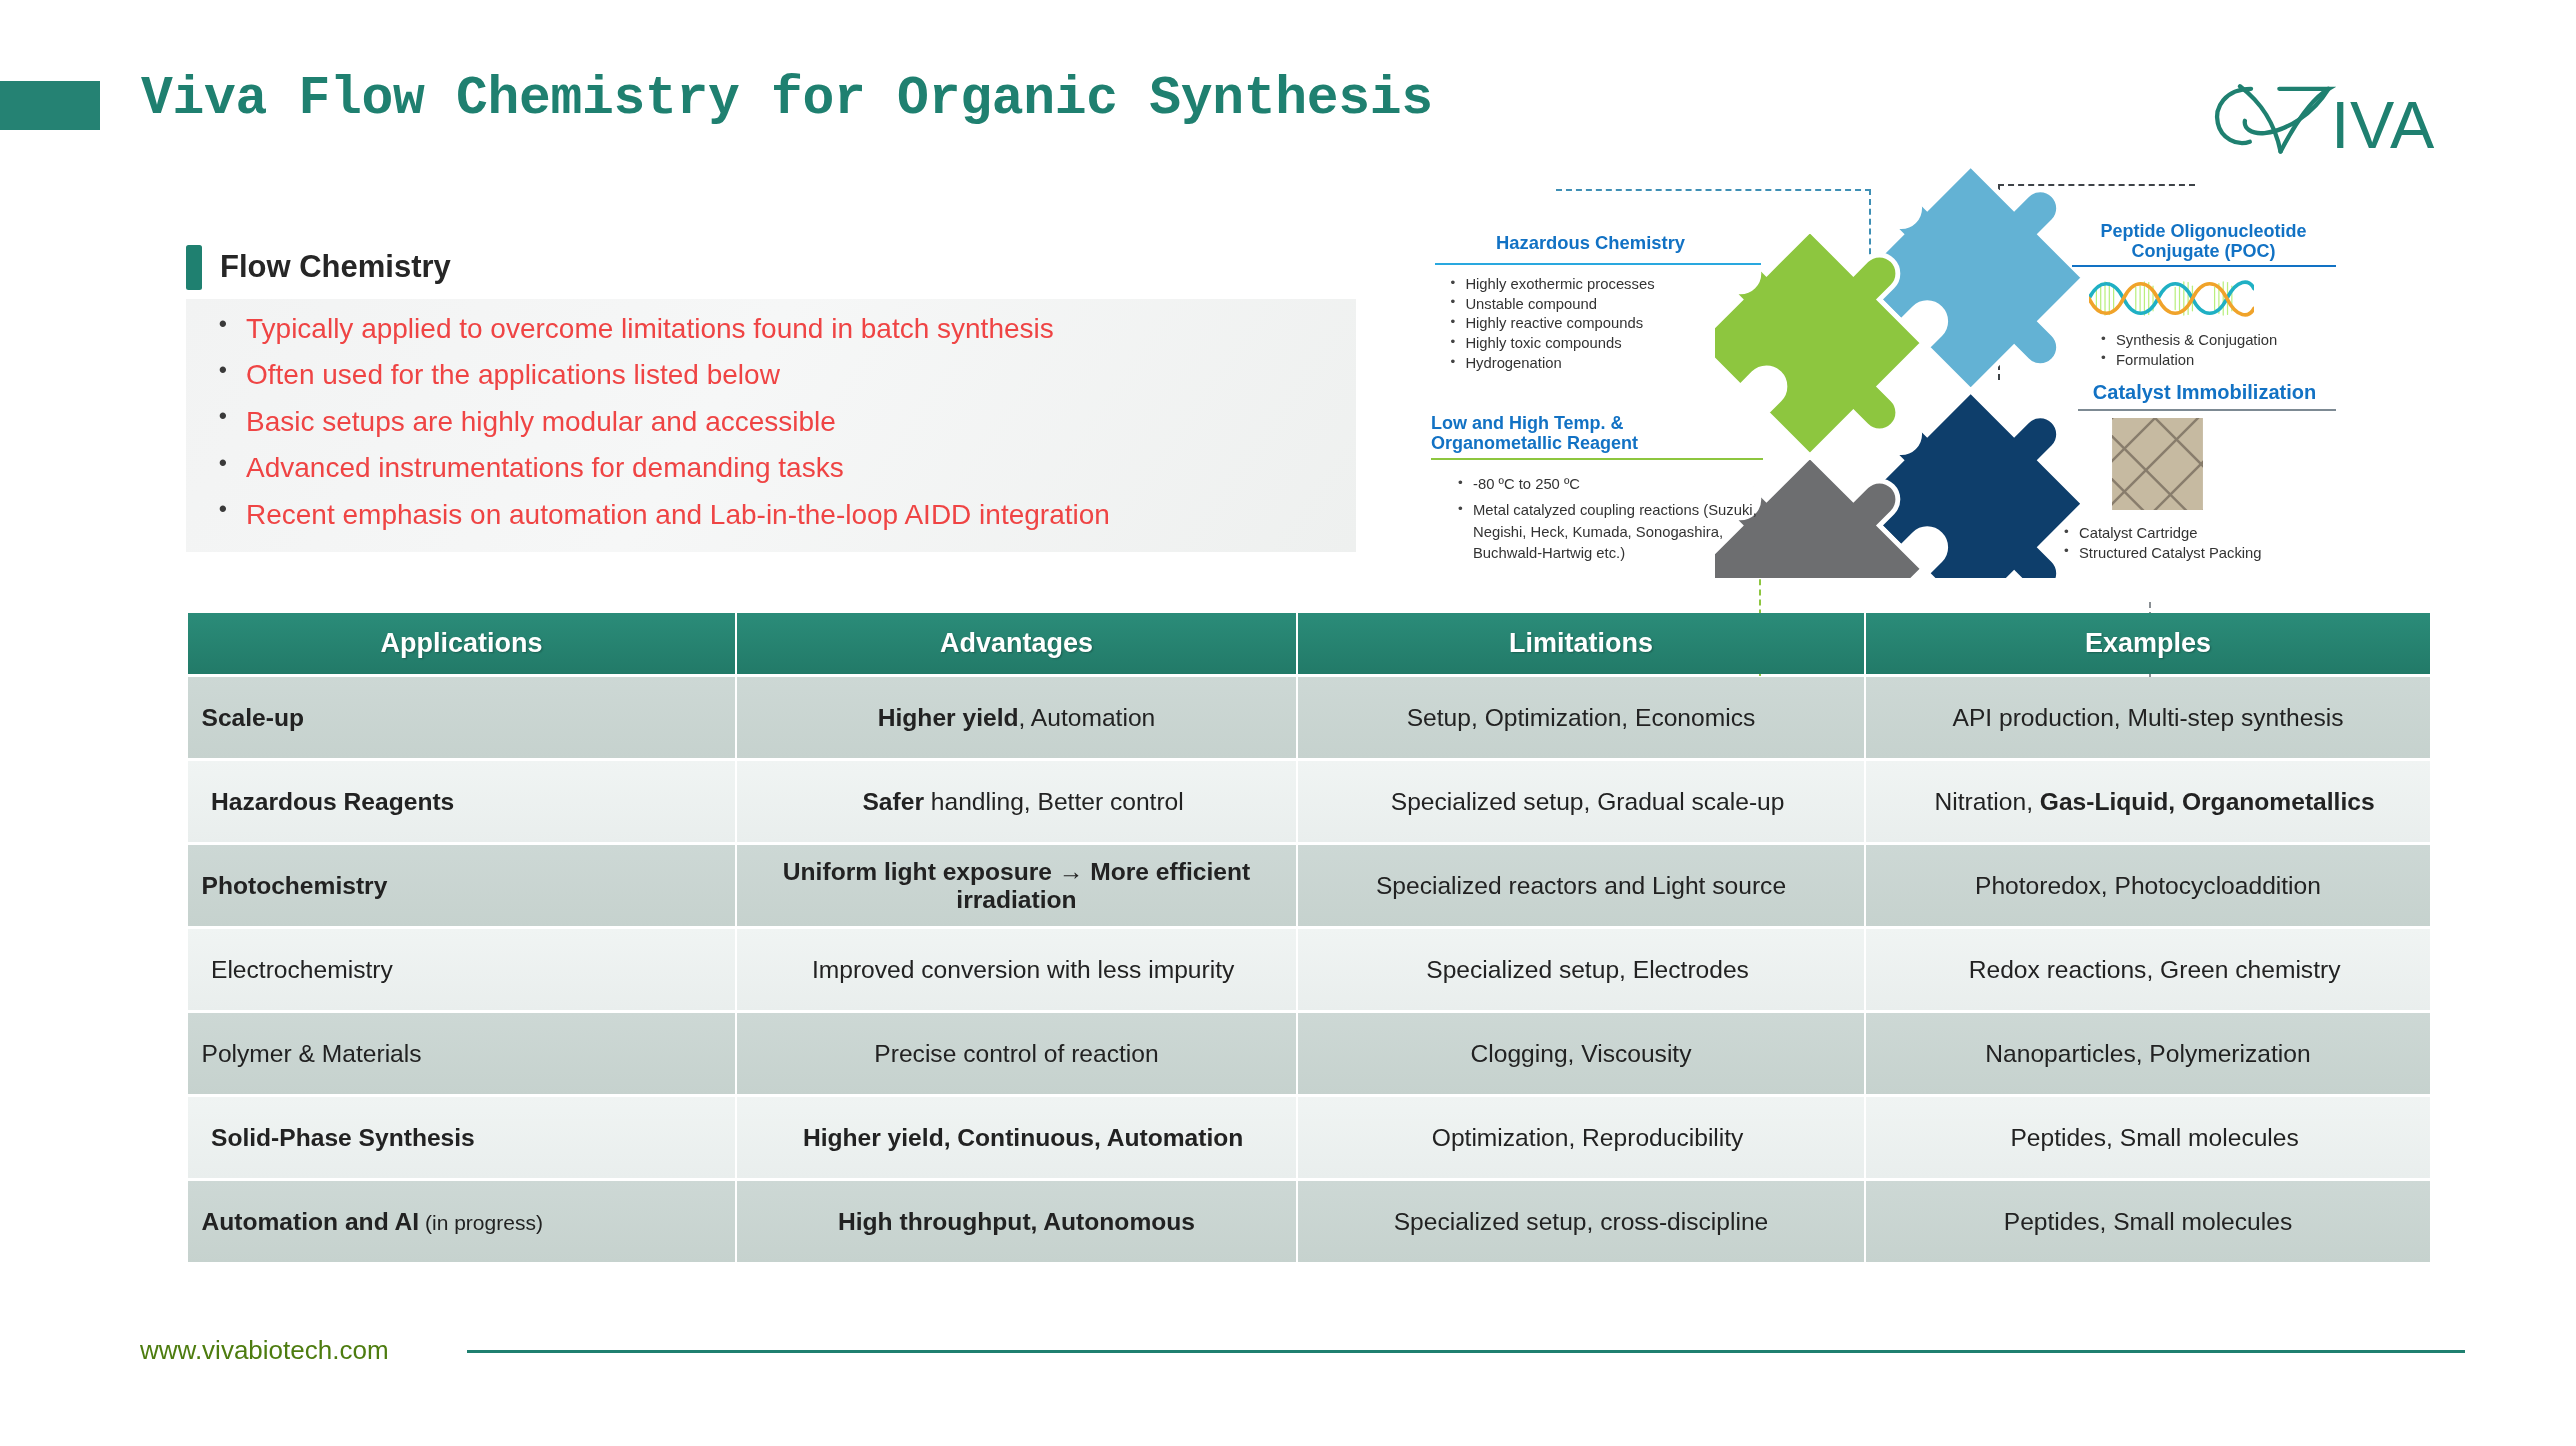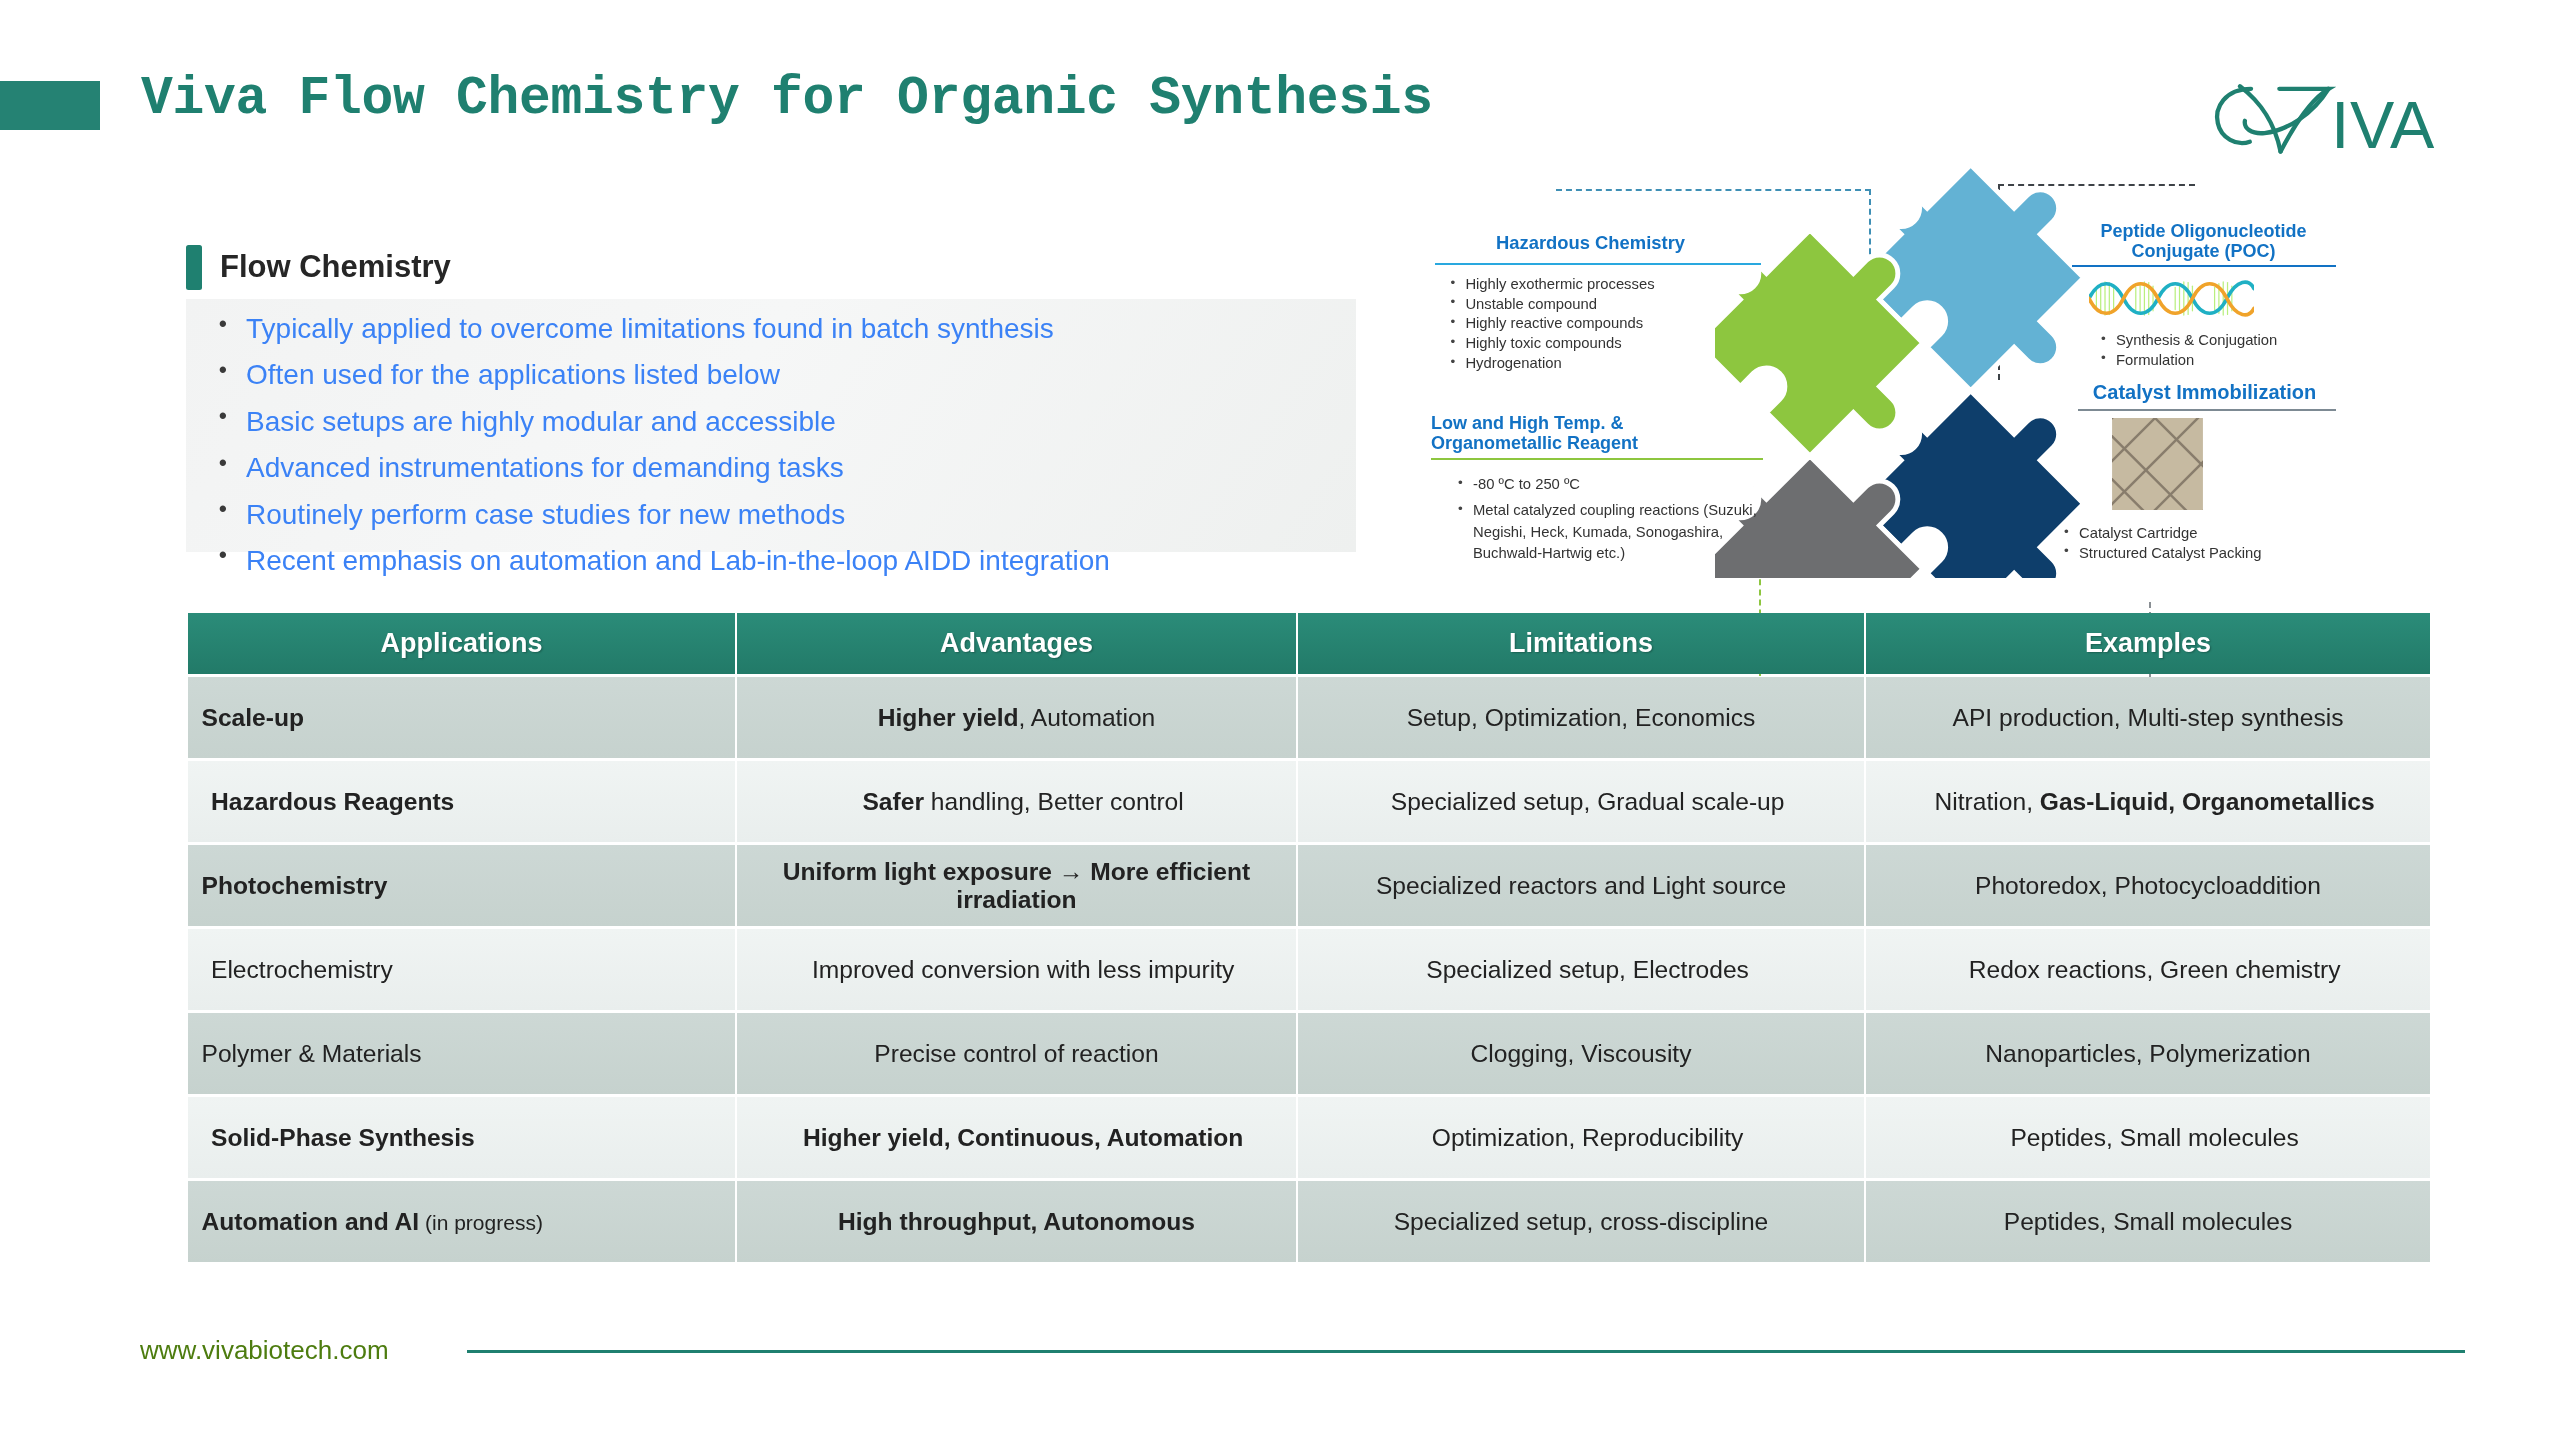--- a/index.html
+++ b/index.html
@@ -38,21 +38,21 @@
 
   
   .bullet-panel {
     position: absolute; left: 186px; top: 299px;
     width: 1170px; height: 253px;
     background: linear-gradient(125deg,#f2f3f3 0%, #f6f7f7 45%, #eef0ef 100%);
   }
   .bullet-list { position: absolute; left: 209px; top: 315px; width: 1144px; }
   .bullet-list li {
     list-style: none; position: relative;
-    font-size: 28px; color: #3b82f6; line-height: 1.0;
+    font-size: 28px; color: #ef4444; line-height: 1.0;
     padding-left: 37px; margin-bottom: 18.4px; white-space: nowrap;
   }
   .bullet-list li:before {
     content: "\2022"; position: absolute; left: 9.8px; top: -2.5px;
     font-size: 23.4px; color: #3a3a3a;
   }
 
   
   .diagram { position: absolute; left: 1426px; top: 172px; width: 1045px; height: 400px; }
 
@@ -132,21 +132,20 @@
 
   <div class="sec-bar"></div>
   <div class="sec-title">Flow Chemistry</div>
 
   <div class="bullet-panel"></div>
   <ul class="bullet-list">
     <li>Typically applied to overcome limitations found in batch synthesis</li>
     <li>Often used for the applications listed below</li>
     <li>Basic setups are highly modular and accessible</li>
     <li>Advanced instrumentations for demanding tasks</li>
-    <li>Routinely perform case studies for new methods</li>
     <li>Recent emphasis on automation and Lab-in-the-loop AIDD integration</li>
   </ul>
 
   <div class="diagram">
 
     <div class="dash" style="left:130px; top:17px; width:315px; height:184px; border-width:2.5px 2.5px 0 0; border-color:#3e8fb5;"></div>
     <div class="dash" style="left:257px; top:521px; width:79px; height:0; border-width:0 0 2.5px 0; border-color:#8dc63f;"></div>
     <div class="dash" style="left:333px; top:357px; width:0; height:167px; border-width:0 0 0 2.5px; border-color:#8dc63f;"></div>
     <div class="dash" style="left:572px; top:12.3px; width:197px; height:196px; border-width:2.5px 0 0 2.5px; border-color:#3d4247;"></div>
     <div class="dash" style="left:514px; top:524px; width:211px; height:0; border-width:0 0 2.5px 0; border-color:#8a8f94;"></div>

